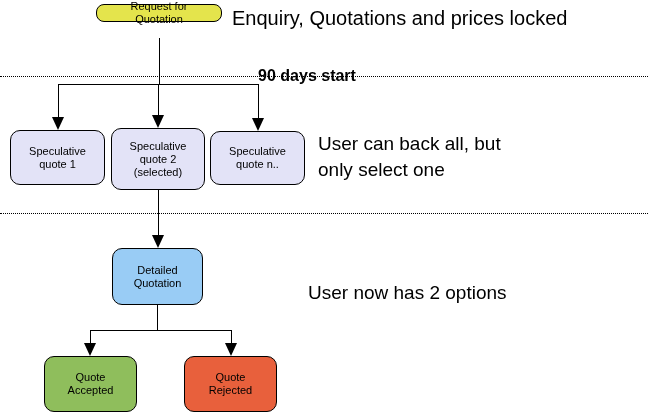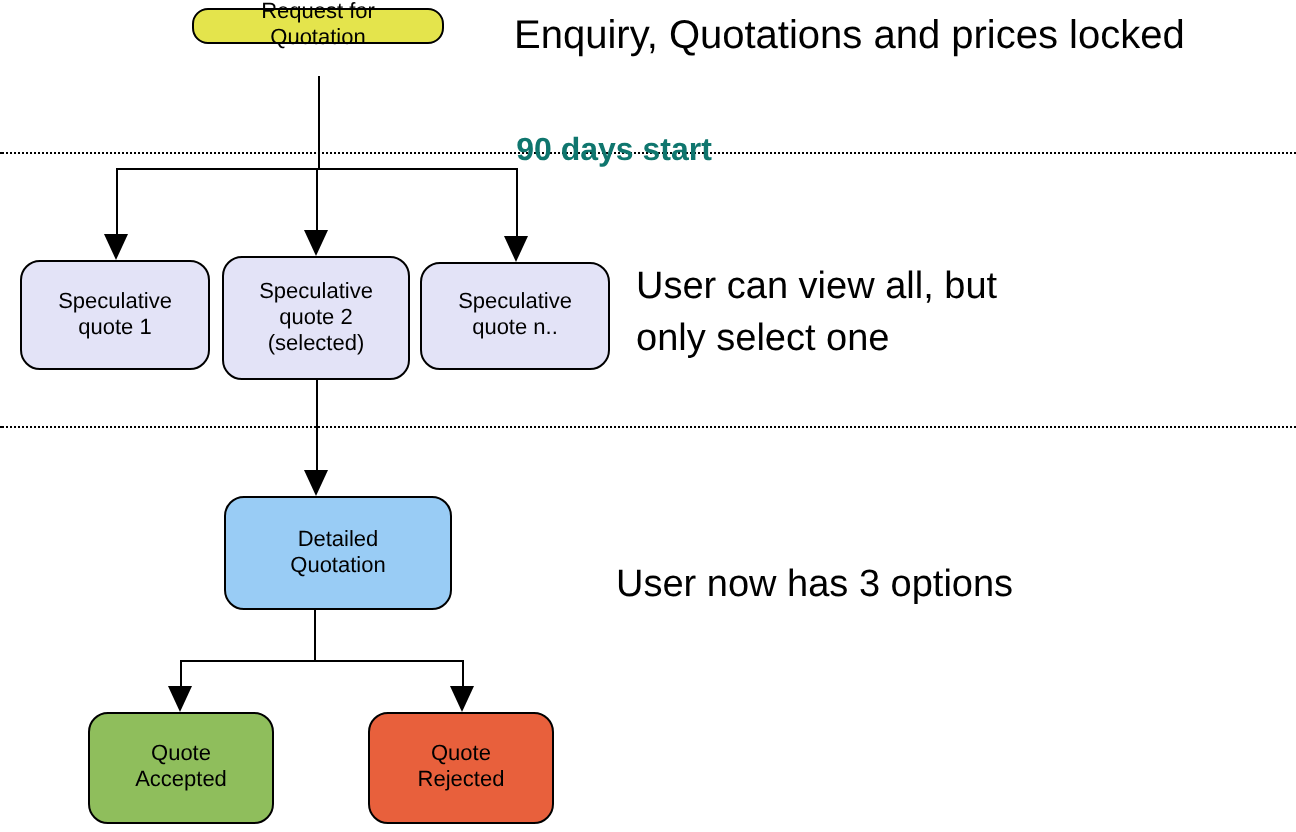--- a/index.html
+++ b/index.html
@@ -51,21 +51,21 @@
     line-height: 13px;
     color: #000;
     white-space: pre-line;
     box-sizing: border-box;
   }
   .divider-label {
     position: absolute;
     font-weight: bold;
     font-size: 16px;
     line-height: 18px;
-    color: #0f766e;
+    color: #000000;
     text-align: center;
   }
   .annotation {
     position: absolute;
     font-size: 19px;
     line-height: 26px;
     color: #000;
     white-space: pre-line;
   }
   .annotation.title { font-size: 20px; line-height: 24px; }
@@ -113,33 +113,33 @@
     <span>Speculative
 quote 2
 (selected)</span>
   </div>
 
   <div class="node" style="left: 210px; top: 131px; width: 95px; height: 54px; background: rgb(227, 227, 247);">
     <span>Speculative
 quote n..</span>
   </div>
 
-  <div class="node" style="left: 112px; top: 248px; width: 114px; height: 57px; background: rgb(153, 204, 245);">
+  <div class="node" style="left: 112px; top: 248px; width: 91px; height: 57px; background: rgb(153, 204, 245);">
     <span>Detailed
 Quotation</span>
   </div>
 
   <div class="node" style="left: 44px; top: 356px; width: 93px; height: 56px; background: rgb(143, 190, 92);">
     <span>Quote
 Accepted</span>
   </div>
 
   <div class="node" style="left: 184px; top: 356px; width: 93px; height: 56px; background: rgb(232, 96, 60);">
     <span>Quote
 Rejected</span>
   </div>
 
-  <div class="annotation title" style="left:232px; top:6px;margin-left:25px;">Enquiry, Quotations and prices locked</div>
-  <div class="annotation" style="left:318px; top:131px;">User can view all, but
+  <div class="annotation title" style="left:232px; top:6px;">Enquiry, Quotations and prices locked</div>
+  <div class="annotation" style="left:318px; top:131px;">User can back all, but
 only select one</div>
-  <div class="annotation" style="left:308px; top:280px;">User now has 3 options</div>
+  <div class="annotation" style="left:308px; top:280px;">User now has 2 options</div>
 
 </div>
 
 </body></html>

